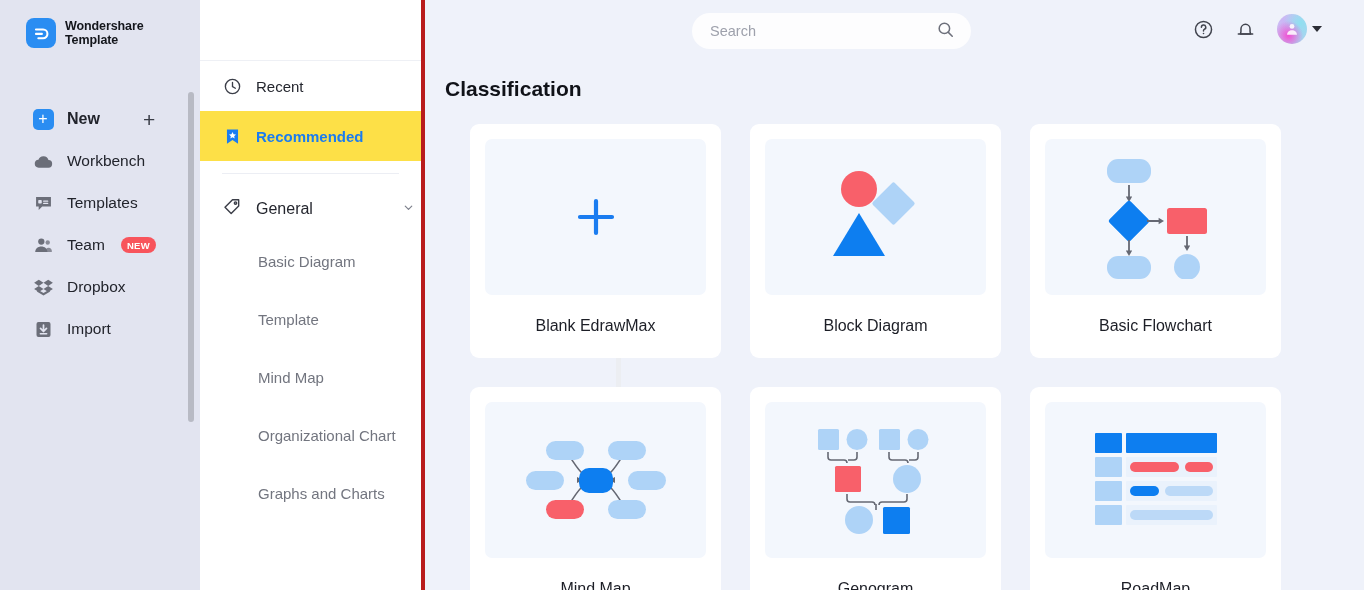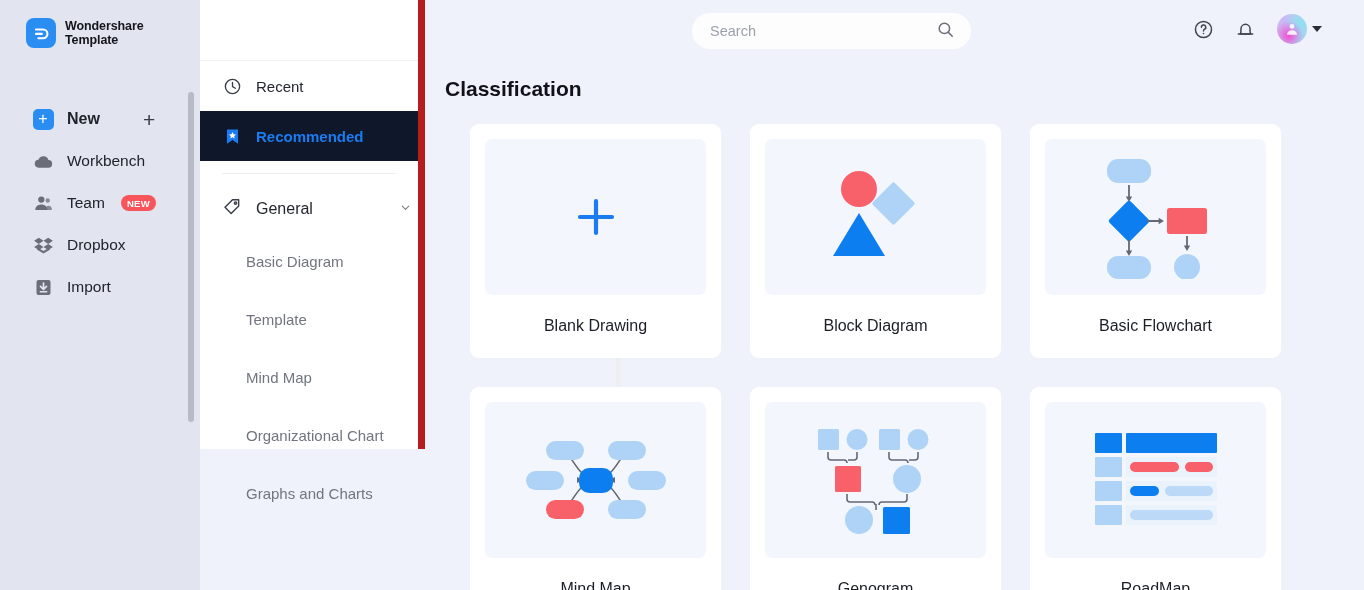--- a/index.html
+++ b/index.html
@@ -61,46 +61,46 @@
     margin-left:3px;
   }
   .sb-scroll {
     position:absolute; left:188px; top:92px;
     width:6px; height:330px; border-radius:3px;
     background:#b8bac4; cursor:pointer;
   }
 
   
   .panel {
-    width:225px; height:449px; flex:0 0 225px;
+    width:225px; height:590px; flex:0 0 225px;
     background:#ffffff; position:relative;
-    border-right:7px solid #b91c1c;
+    border-right:4px solid #b91c1c;
   }
   .panel-top-line { height:61px; border-bottom:1px solid #eef0f5; }
   .p-item {
     display:flex; align-items:center; gap:14px;
     height:50px; padding-left:22px; cursor:pointer;
   }
   .p-item .ic { width:20px; height:20px; flex:0 0 20px;
     display:flex; align-items:center; justify-content:center; }
   .p-label { font-size:15px; color:#24262e; }
-  .p-item.active { background:#0f172a; }
+  .p-item.active { background:#fde047; }
   .p-item.active .p-label { color:#1a7cf0; font-weight:bold; }
   .p-sep { height:1px; background:#eceef4; margin:12px 22px; }
 
   .group-head {
     display:flex; align-items:center; gap:14px;
     height:46px; padding-left:22px; padding-right:6px; cursor:pointer;
   }
   .group-head .gl { font-size:16px; color:#24262e; flex:1; }
   .chev { color:#7d808c; font-size:12px; }
 
   .cat {
     height:58px; display:flex; align-items:center;
-    padding-left:46px; font-size:15px; color:#72757f;
+    padding-left:58px; font-size:15px; color:#72757f;
     white-space:nowrap; overflow:hidden; cursor:pointer;
   }
   .p-scroll {
     position:absolute; left:416px; top:240px;
     width:5px; height:150px; border-radius:3px;
     background:#eceef2; cursor:pointer;
   }
 
   
   .main { flex:1; height:590px; position:relative; overflow:hidden; }
@@ -191,20 +191,31 @@
 
     <div class="nav-item">
       <span class="ic">
         <svg width="21" height="21" viewBox="0 0 24 24" fill="#6b6e79">
           <path d="M6.5 19a4.5 4.5 0 0 1-.3-8.99A6 6 0 0 1 17.7 10.4 4.3 4.3 0 0 1 17.5 19z"></path>
         </svg>
       </span>
       <span class="nav-label">Workbench</span>
     </div>
 
+    <div class="nav-item">
+      <span class="ic">
+        <svg width="21" height="21" viewBox="0 0 24 24" fill="#6b6e79">
+          <path d="M3.5 4.5h17v11h-10l-4 4v-4h-3z"></path>
+          <rect x="6" y="8" width="4" height="4" rx="0.8" fill="#e2e4f0"></rect>
+          <rect x="11.5" y="8.6" width="6" height="1.5" rx="0.7" fill="#e2e4f0"></rect>
+          <rect x="11.5" y="11.2" width="6" height="1.5" rx="0.7" fill="#e2e4f0"></rect>
+        </svg>
+      </span>
+      <span class="nav-label">Templates</span>
+    </div>
 
     <div class="nav-item">
       <span class="ic">
         <svg width="21" height="21" viewBox="0 0 24 24" fill="#6b6e79">
           <circle cx="9.5" cy="7.5" r="3.6"></circle>
           <path d="M2.5 19.5c0-3.9 3.2-6.4 7-6.4s7 2.5 7 6.4z"></path>
           <circle cx="16.8" cy="8.6" r="2.5" opacity="0.75"></circle>
           <path d="M13.8 19.5c0-2.9 1.7-5 4.2-5 2 0 3.5 1.5 3.5 3.6v1.4z" opacity="0.75"></path>
         </svg>
       </span>
@@ -333,21 +344,21 @@
   <div class="section-title">Classification</div>
 
   <div class="grid">
 
     <div class="card">
       <div class="thumb">
         <svg width="54" height="54" viewBox="0 0 54 54">
           <path d="M27 11v32M11 27h32" stroke="#1a7cf0" stroke-width="4.2" stroke-linecap="round"></path>
         </svg>
       </div>
-      <div class="card-label">Blank Drawing</div>
+      <div class="card-label">Blank EdrawMax</div>
     </div>
 
     <div class="card">
       <div class="thumb">
         <svg width="120" height="110" viewBox="0 0 120 110">
           <circle cx="43" cy="27" r="18" fill="#f8606a"></circle>
           <rect x="62" y="26" width="31" height="31" rx="2" transform="rotate(45 77.5 41.5)" fill="#aed3f7"></rect>
           <path d="M43 51 L69 94 L17 94 Z" fill="#0d7ef0"></path>
         </svg>
       </div>

